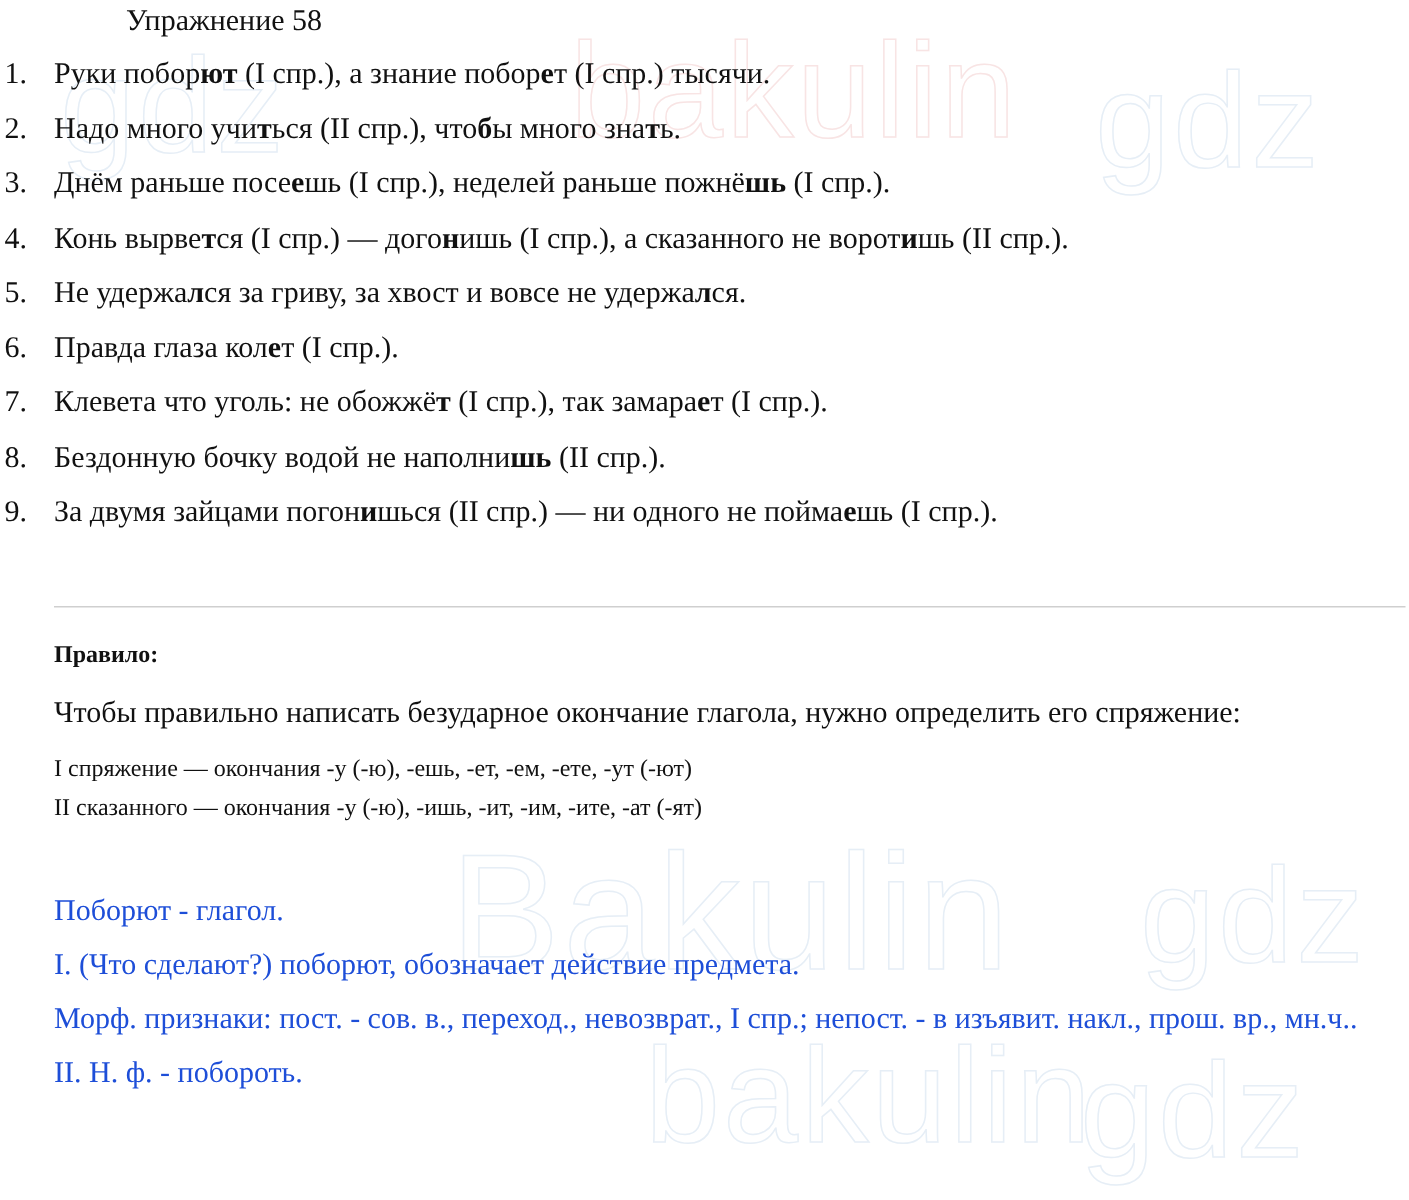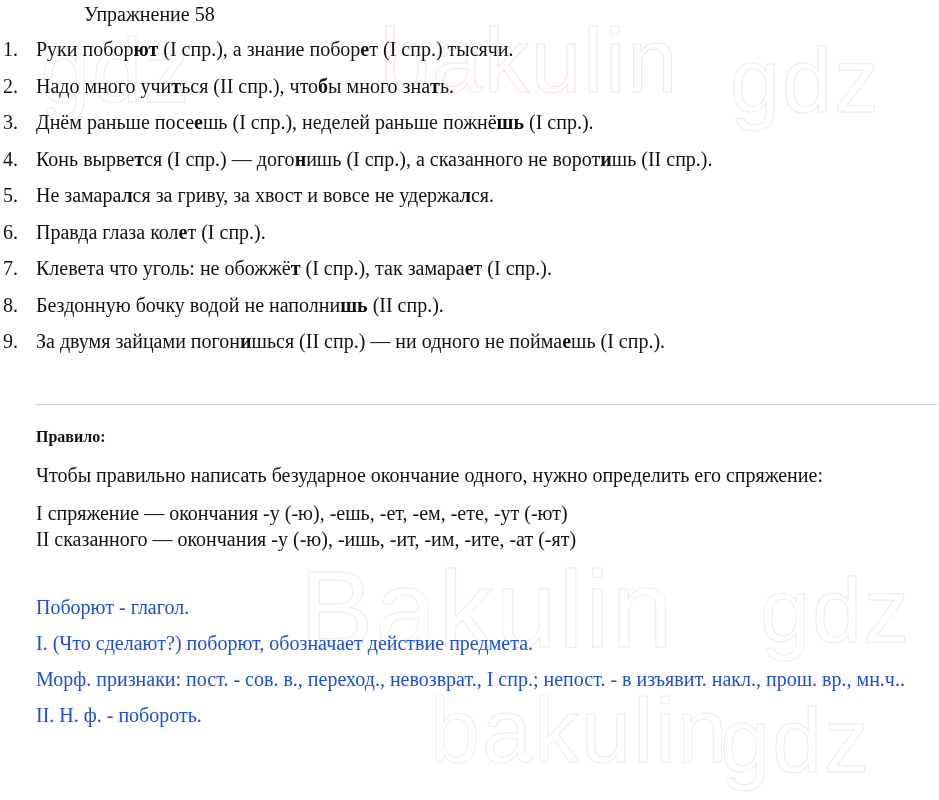--- a/index.html
+++ b/index.html
@@ -30,21 +30,21 @@
     }
     ol.proverbs li .num { position: absolute; left: 3px; top: 0; }
     b { font-weight: bold; }
     .divider {
       position: absolute; left: 36px; top: 404px; width: 901px; height: 0;
       border-top: 1px solid #cfcfcf;
     }
     .rule-block { position: absolute; left: 36px; top: 425px; width: 880px; }
     .rule-title { font-size: 16px; line-height: 24px; font-weight: bold; color: #111; }
     .rule-text { margin-top: 13px; font-size: 20px; line-height: 27px; color: #111; }
-    .rule-ends { margin-top: 11px; font-size: 20px; line-height: 26px; color: #111; }
+    .rule-ends { margin-top: 11px; font-size: 16px; line-height: 26px; color: #111; }
     .analysis { position: absolute; left: 36px; top: 595px; width: 880px; color: #1d4ed8; }
     .analysis p { margin: 0; font-size: 20px; line-height: 24px; }
     .analysis p + p { margin-top: 12px; }
     .analysis .u { text-decoration: underline; text-decoration-color: #777; }
   </style>
 </head>
 <body>
 
 <div class="watermark" style="left:40px;top:20px;">gdz</div>
 <div class="watermark wm-red" style="left:380px;top:10px;">bakulin</div>
@@ -55,32 +55,32 @@
 <div class="watermark" style="left:720px;top:690px;">gdz</div>
 
 <div class="content">
   <div class="title">Упражнение 58</div>
 
   <ol class="proverbs">
     <li><span class="num">1.</span><span>Руки побор</span><b>ют</b><span> (I спр.), а знание побор</span><b>е</b><span>т (I спр.) тысячи.</span></li>
     <li><span class="num">2.</span><span>Надо много учи</span><b>т</b><span>ься (II спр.), что</span><b>б</b><span>ы много зна</span><b>т</b><span>ь.</span></li>
     <li><span class="num">3.</span><span>Днём раньше посе</span><b>е</b><span>шь (I спр.), неделей раньше пожнё</span><b>шь</b><span> (I спр.).</span></li>
     <li><span class="num">4.</span><span>Конь вырве</span><b>т</b><span>ся (I спр.) — дого</span><b>н</b><span>ишь (I спр.), а сказанного не ворот</span><b>и</b><span>шь (II спр.).</span></li>
-    <li><span class="num">5.</span><span>Не замара</span><b>л</b><span>ся за гриву, за хвост и вовсе не удержа</span><b>л</b><span>ся.</span></li>
+    <li><span class="num">5.</span><span>Не удержа</span><b>л</b><span>ся за гриву, за хвост и вовсе не удержа</span><b>л</b><span>ся.</span></li>
     <li><span class="num">6.</span><span>Правда глаза кол</span><b>е</b><span>т (I спр.).</span></li>
     <li><span class="num">7.</span><span>Клевета что уголь: не обожжё</span><b>т</b><span> (I спр.), так замара</span><b>е</b><span>т (I спр.).</span></li>
     <li><span class="num">8.</span><span>Бездонную бочку водой не наполни</span><b>шь</b><span> (II спр.).</span></li>
     <li><span class="num">9.</span><span>За двумя зайцами погон</span><b>и</b><span>шься (II спр.) — ни одного не пойма</span><b>е</b><span>шь (I спр.).</span></li>
   </ol>
 
   <div class="divider"></div>
 
   <div class="rule-block">
     <div class="rule-title">Правило:</div>
-    <div class="rule-text">Чтобы правильно написать безударное окончание одного, нужно определить его спряжение:</div>
+    <div class="rule-text">Чтобы правильно написать безударное окончание глагола, нужно определить его спряжение:</div>
     <div class="rule-ends">
       <div>I спряжение — окончания -у (-ю), -ешь, -ет, -ем, -ете, -ут (-ют)</div>
       <div>II сказанного — окончания -у (-ю), -ишь, -ит, -им, -ите, -ат (-ят)</div>
     </div>
   </div>
 
   <div class="analysis">
     <p>Поборют - глагол.</p>
     <p>I. (Что сделают?) поборют, обозначает действие предмета.</p>
     <p>Морф. признаки: пост. -  сов. в., переход., невозврат., I спр.; непост. - в изъявит. накл., прош. вр., мн.ч..</p>

